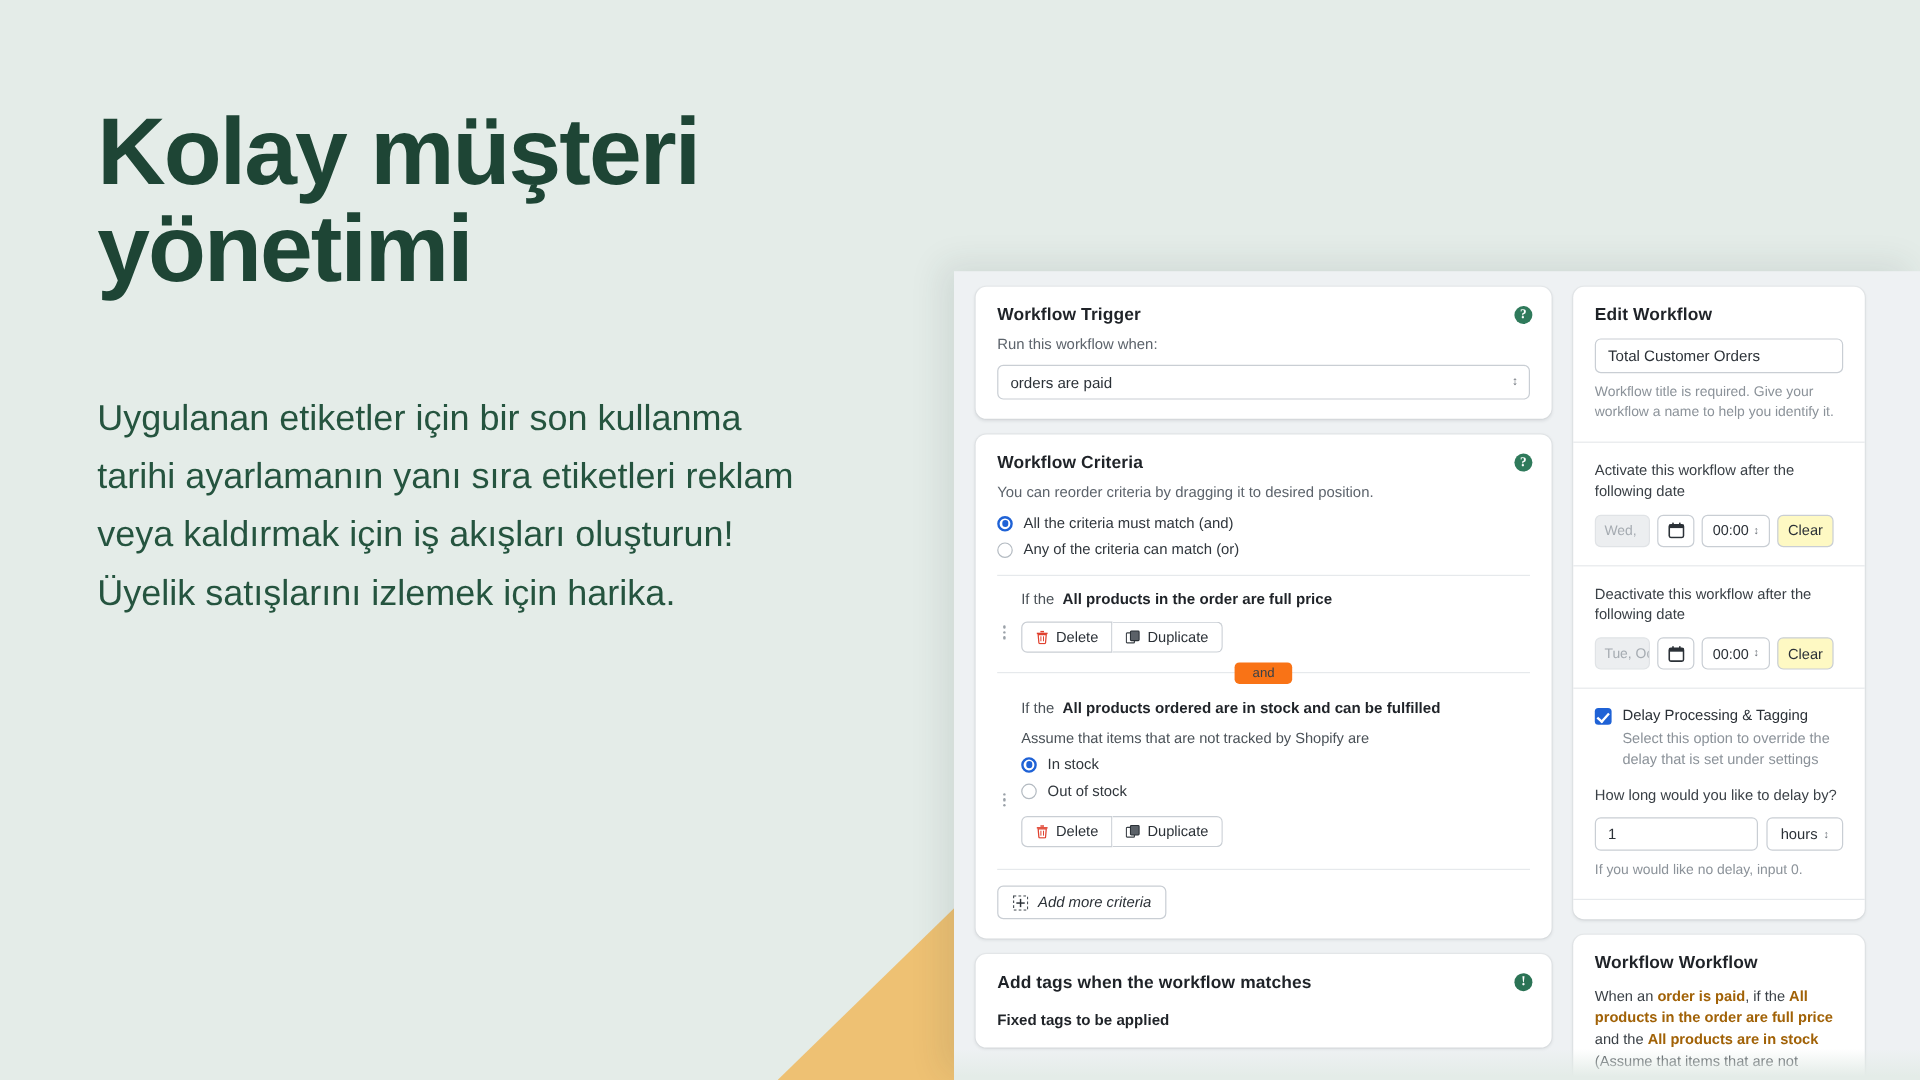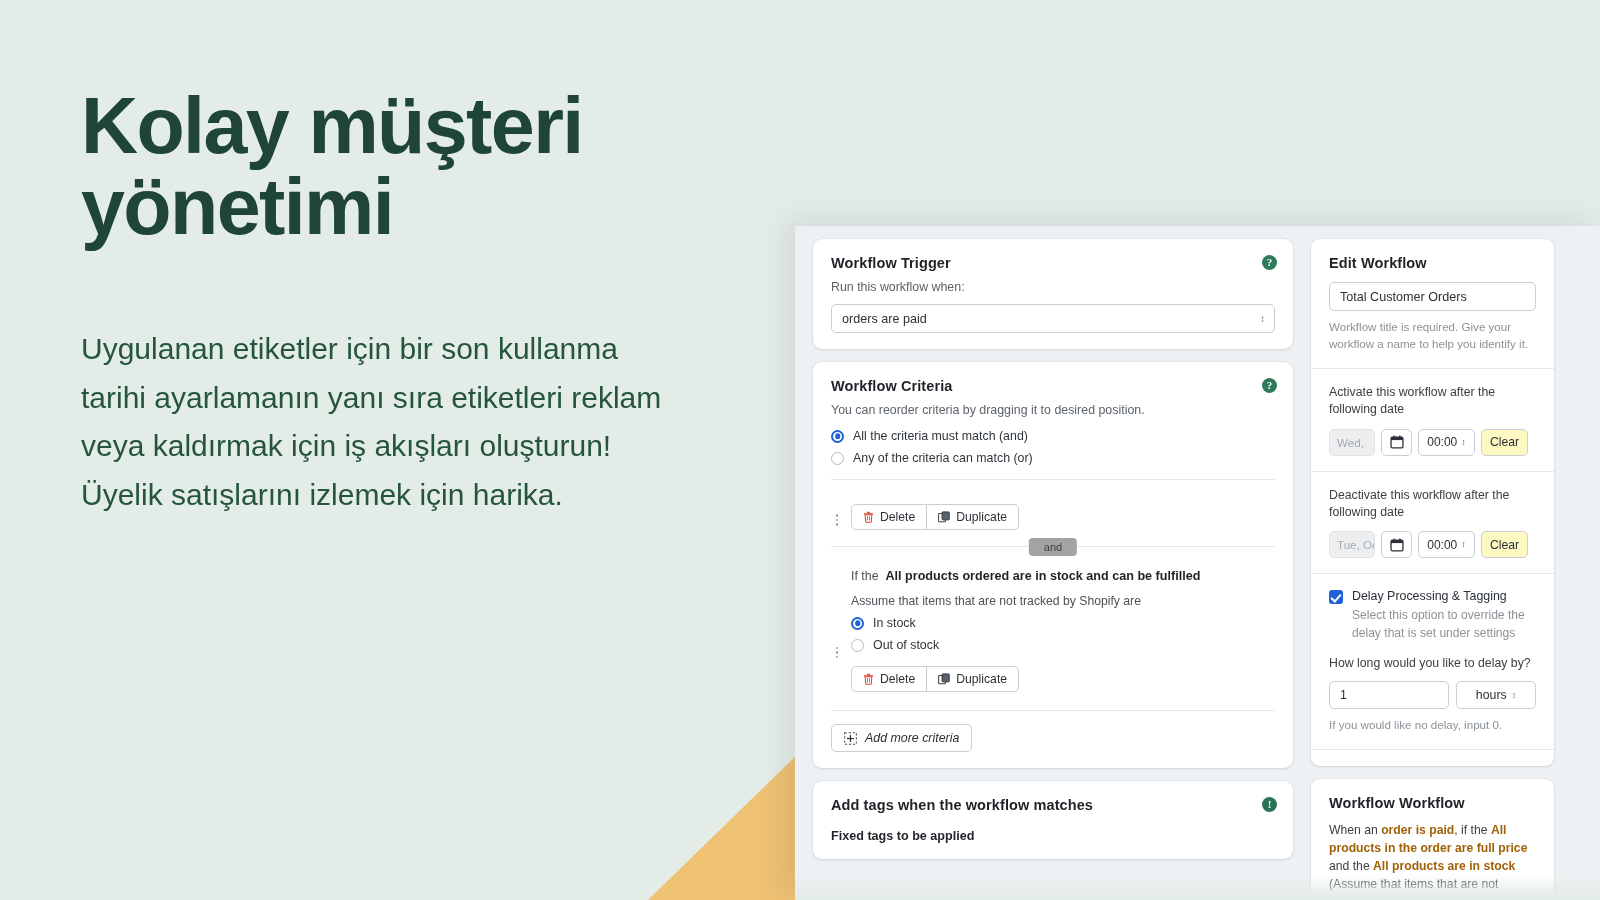--- a/index.html
+++ b/index.html
@@ -158,21 +158,21 @@
   }
   .btn:first-child { border-radius: 5px 0 0 5px; }
   .btn:last-child { border-radius: 0 5px 5px 0; border-left: none; }
 
   .ico-trash { width: 11px; height: 12px; flex:none; }
   .ico-dup   { width: 12px; height: 12px; flex:none; }
 
   .andwrap { position: relative; height: 1px; background: #e6e9ec; margin-top: 16px; }
   .andchip {
     position: absolute; left: 50%; top: 50%; transform: translate(-50%,-50%);
-    background: #a3a3a3; color: #3b4147;
+    background: #f97316; color: #3b4147;
     font-size: 11px; border-radius: 4px; padding: 3px 15px;
   }
 
   .btn-add {
     display: inline-flex; align-items: center; gap: 8px;
     height: 28px; padding: 0 12px;
     border: 1px solid #c9ced4; border-radius: 5px;
     background: #fff; font-size: 12.4px; color: #2b3137; font-style: italic;
   }
   .ico-addsq { width: 13px; height: 13px; flex:none; }
@@ -219,21 +219,21 @@
   .chk-label { font-size: 12.4px; color: #2b3137; font-weight: 400; }
   .chk-help { font-size: 12.1px; color: #8b9299; line-height: 1.42; margin-top: 4px; }
 
   .delay-row { display:flex; gap: 7px; margin-top: 9px; }
   .delay-input {
     flex: 1; height: 28px; border: 1px solid #c9ced4; border-radius: 5px;
     background:#fff; font-size: 12.4px; color:#2b3137;
     display:flex; align-items:center; padding: 0 10px;
   }
   .delay-unit {
-    width: 80px; height: 28px; border: 1px solid #c9ced4; border-radius: 5px;
+    width: 64px; height: 28px; border: 1px solid #c9ced4; border-radius: 5px;
     background:#fff; font-size: 12.3px; color:#2b3137;
     display:flex; align-items:center; justify-content:center; gap: 5px;
   }
 
   .summary-text {
     font-size: 12.2px; color: #3a4046; line-height: 1.47; margin-top: 11px;
   }
   .summary-text b { font-weight: 700; color:#a16207; }
 
   .fixed-tags { font-size: 12.6px; font-weight: 700; color:#1f2328; margin-top: 16px; }
@@ -291,20 +291,24 @@
 
           <div class="crit">
             <div class="grip">
               <div>
                   <span></span>
                   <span></span>
                   <span></span>
                 </div>
             </div>
             <div class="crit-body">
+              <div class="crit-head">
+                <span>If the</span>
+                &nbsp;<b>All products in the order are full price</b>
+              </div>
               <div class="btnrow">
                 <div class="btn">
                   <svg class="ico-trash" viewBox="0 0 14 16">
                     <rect x="1" y="3" width="12" height="1.6" fill="#e0412f"></rect>
                     <rect x="5" y="1" width="4" height="1.6" fill="#e0412f"></rect>
                     <path d="M2.5 5 h9 l-0.8 9.2 a1 1 0 0 1 -1 0.9 h-5.4 a1 1 0 0 1 -1 -0.9 z" fill="none" stroke="#e0412f" stroke-width="1.4"></path>
                     <rect x="5" y="7" width="1.1" height="5.5" fill="#e0412f"></rect>
                     <rect x="7.9" y="7" width="1.1" height="5.5" fill="#e0412f"></rect>
                   </svg>
                   <span>Delete</span>

